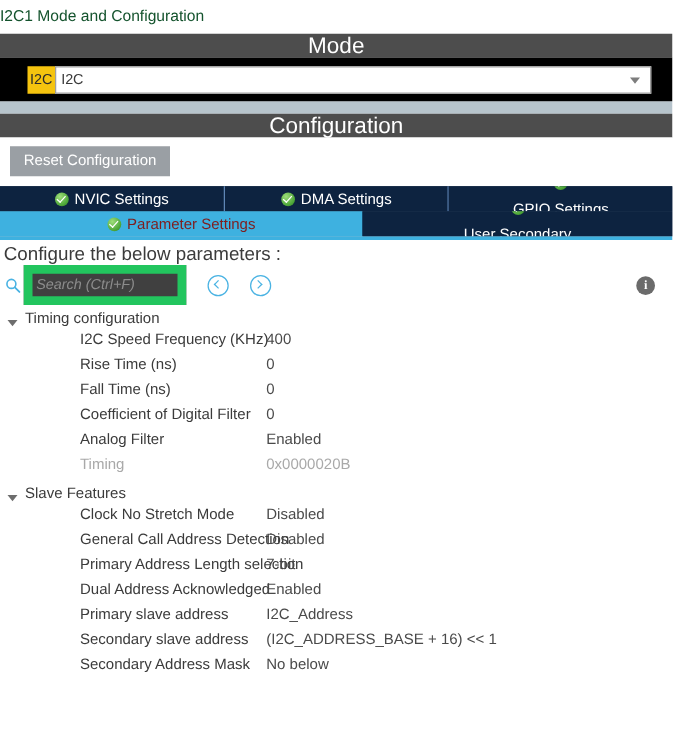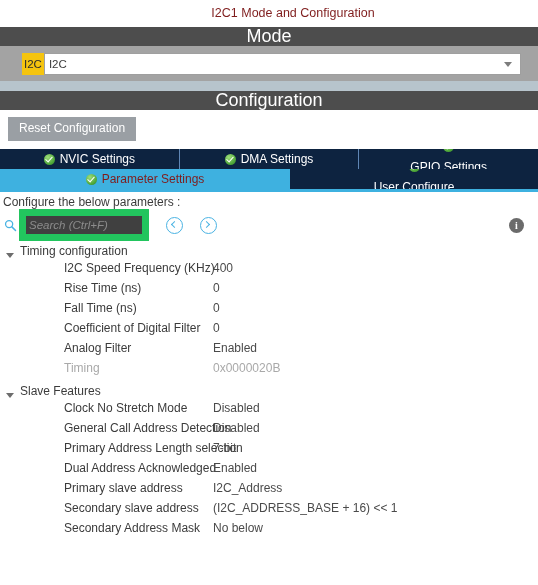--- a/index.html
+++ b/index.html
@@ -14,40 +14,39 @@
     font-family: "Liberation Sans", sans-serif;
     font-size: 12px;
     color: #3b3b3b;
     -webkit-font-smoothing: antialiased;
   }
 
   
   .window-title {
     height: 27px;
     line-height: 27px;
-    text-align: center;
+    text-align: left;
     font-size: 12.5px;
-    color: #7f1d1d;
-    background: #ffffff;
-    padding-left: 48px;
+    color: #14532d;
+    background: #ffffff;
   }
 
   
   .section-bar {
     height: 19px;
     line-height: 19px;
     background: #4d4d4d;
     color: #ffffff;
     text-align: center;
     font-size: 18px;
   }
 
   
   .mode-area {
-    background: #a3a3a3;
+    background: #000000;
     padding: 7px 0 6px 0;
     position: relative;
   }
   .mode-row {
     display: flex;
     align-items: stretch;
     margin-left: 22px;
     margin-right: 17px;
     height: 22px;
   }
@@ -152,21 +151,21 @@
     transform: rotate(42deg);
   }
 
   .tab-underline {
     height: 3px;
     background: #3eb1e0;
   }
 
   
   .configure-caption {
-    font-size: 12px;
+    font-size: 15px;
     color: #3b3b3b;
     padding: 3px 0 3px 3px;
     background: #ffffff;
   }
 
   
   .toolbar {
     display: flex;
     align-items: center;
     background: #ffffff;
@@ -308,21 +307,21 @@
   </div>
 </div>
 
 <div class="tabrow tabrow2">
   <div class="tab active t-param">
     <span class="chk"></span>
     <span>Parameter Settings</span>
   </div>
   <div class="tab t-user">
     <span class="chk"></span>
-    <span>User Configure</span>
+    <span>User Secondary</span>
   </div>
 </div>
 <div class="tab-underline"></div>
 
 <div class="configure-caption">Configure the below parameters :</div>
 
 <div class="toolbar">
   <svg class="search-icon" viewBox="0 0 16 16">
     <circle cx="6.3" cy="6.3" r="4.4" fill="none" stroke="#4ab3e3" stroke-width="1.6"></circle>
     <line x1="9.7" y1="9.7" x2="14.2" y2="14.2" stroke="#4ab3e3" stroke-width="1.8" stroke-linecap="round"></line>

